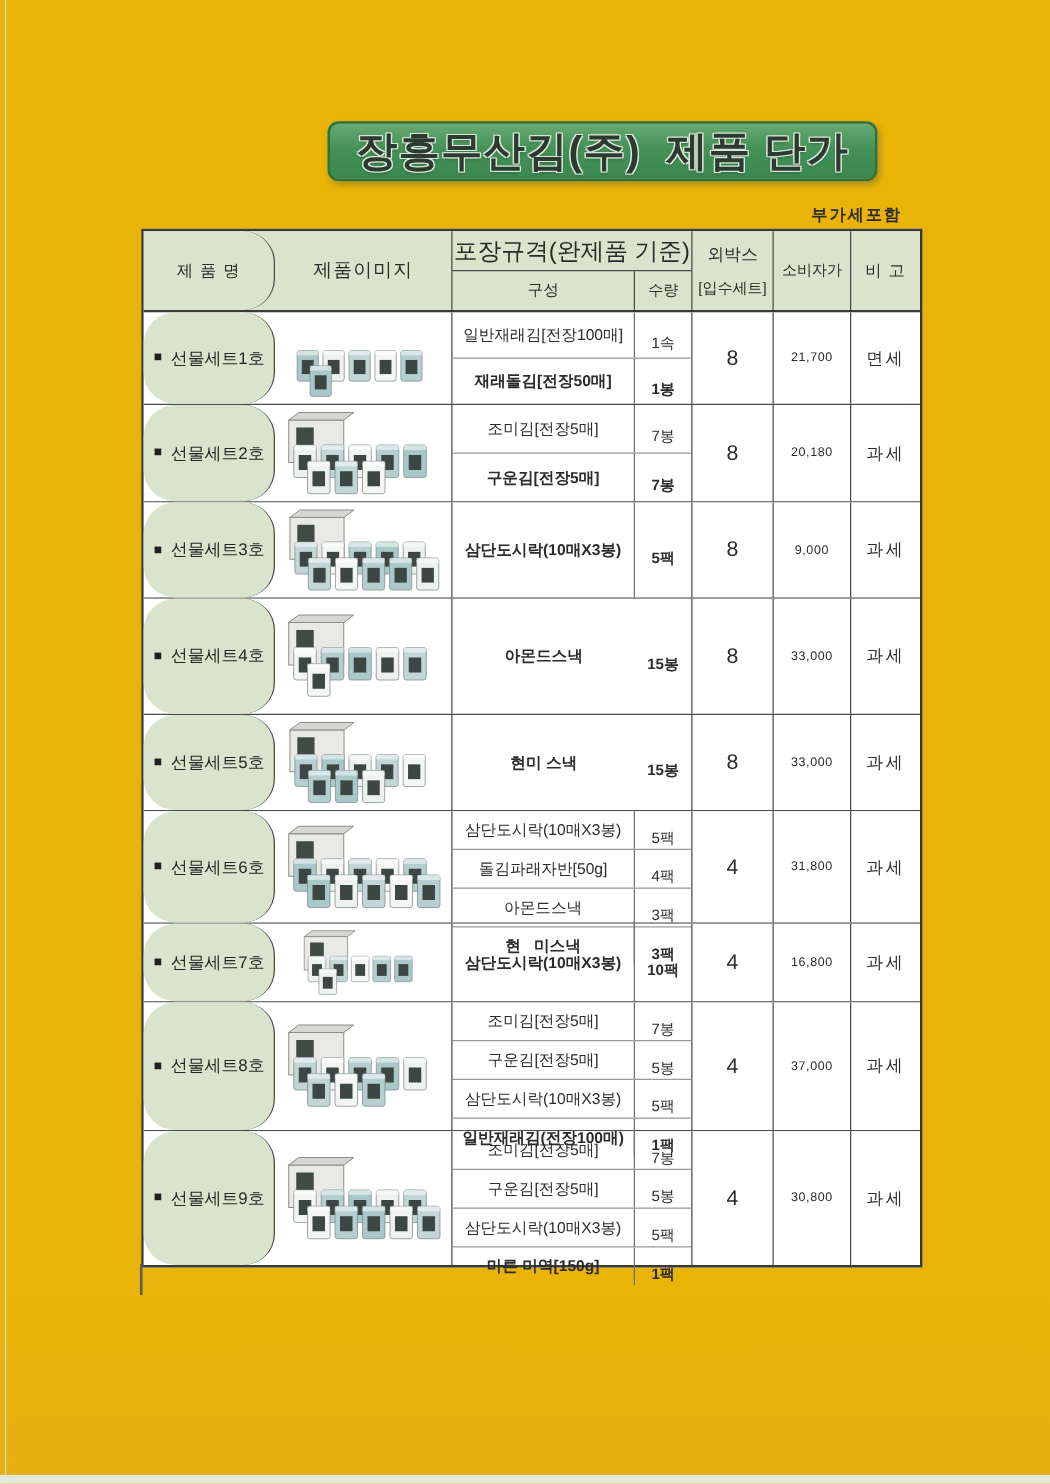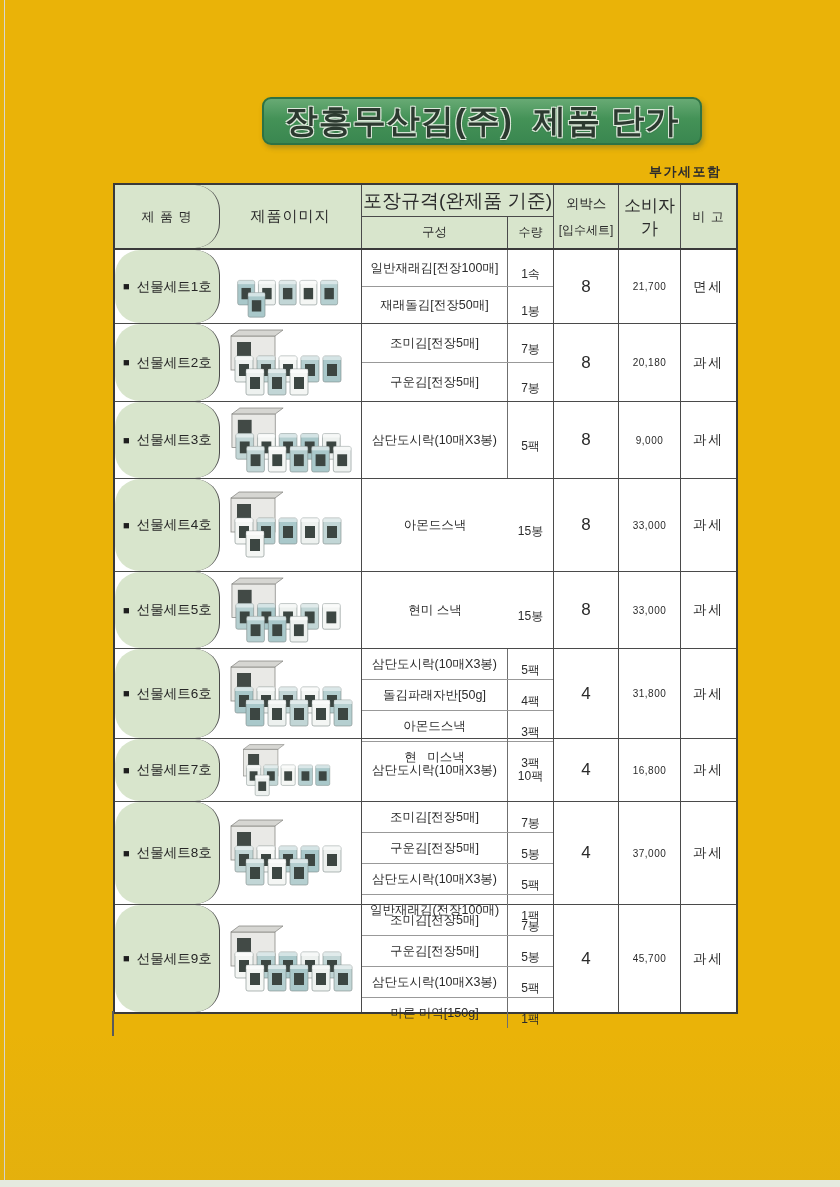--- a/index.html
+++ b/index.html
@@ -68,36 +68,36 @@
   .th-group { display:flex; flex-direction:column; }
   .group-top { height:32px; display:flex; align-items:center; justify-content:center;
                border-bottom:1.2px solid #4a4a4a; font-size:19px; }
   .group-bottom { flex:1; display:flex; }
   .gb-comp { width:146px; border-right:1.2px solid #4a4a4a;
              display:flex; align-items:center; justify-content:center; font-size:12.5px; }
   .gb-qty { flex:1; display:flex; align-items:center; justify-content:center; font-size:12px; }
   .th-box { flex-direction:column; justify-content:center; gap:9px; }
   .th-box .ln1 { font-size:13.5px; }
   .th-box .ln2 { font-size:12px; }
-  .th-price { font-size:17px; }
+  .th-price { font-size:12px; }
   .th-remarks { font-size:13px; letter-spacing:1px; }
 
   
   .tr { display:flex; border-bottom:1.4px solid #4a4a4a; background:#ffffff; }
   .tr:last-child { border-bottom:none; }
   .td { display:flex; }
   .name-cell {
     background:#d8e5cc; align-items:center; padding-left:8px; gap:7px;
     font-size:13.5px; color:#262626;
   }
   .bullet { font-size:11px; line-height:1; color:#1e1e1e; }
   .photo-cell { align-items:center; justify-content:center; overflow:hidden; }
   .comp-cell { flex-direction:column; }
   .item-row { flex:1; display:flex; border-bottom:1px solid #999; }
-  .item-row:last-child { border-bottom:none; }
+  .item-row:last-child { border-bottom:none;font-weight:bold; }
   .item-name { width:146px; border-right:1.2px solid #6f6f6f;
                display:flex; align-items:center; justify-content:center;
                font-size:12.5px; white-space:pre; }
   .item-qty { flex:1; display:flex; align-items:center; justify-content:center; font-size:12px;margin-top:13px; }
   .item-row.merged .item-name { border-right:none; }
   .box-cell { align-items:center; justify-content:center; font-size:17px; }
   .price-cell { align-items:center; justify-content:center; font-size:10px; letter-spacing:0.5px; }
   .tax-cell { align-items:center; justify-content:center; font-size:13.5px; letter-spacing:2px; }
 
   .table-tail {
@@ -769,20 +769,20 @@
             <div class="item-row">
               <div class="item-name">삼단도시락(10매X3봉)</div>
               <div class="item-qty">5팩</div>
             </div>
             <div class="item-row">
               <div class="item-name">마른 미역[150g]</div>
               <div class="item-qty">1팩</div>
             </div>
           </div>
     <div class="td c5 col-r box-cell">4</div>
-    <div class="td c6 col-r price-cell">45,700</div>
+    <div class="td c6 col-r price-cell">30,800</div>
     <div class="td c7 tax-cell">과세</div>
   </div>
 </div>
   </div>
 
   <div class="table-tail"></div>
 </div>
 
 </body></html>

